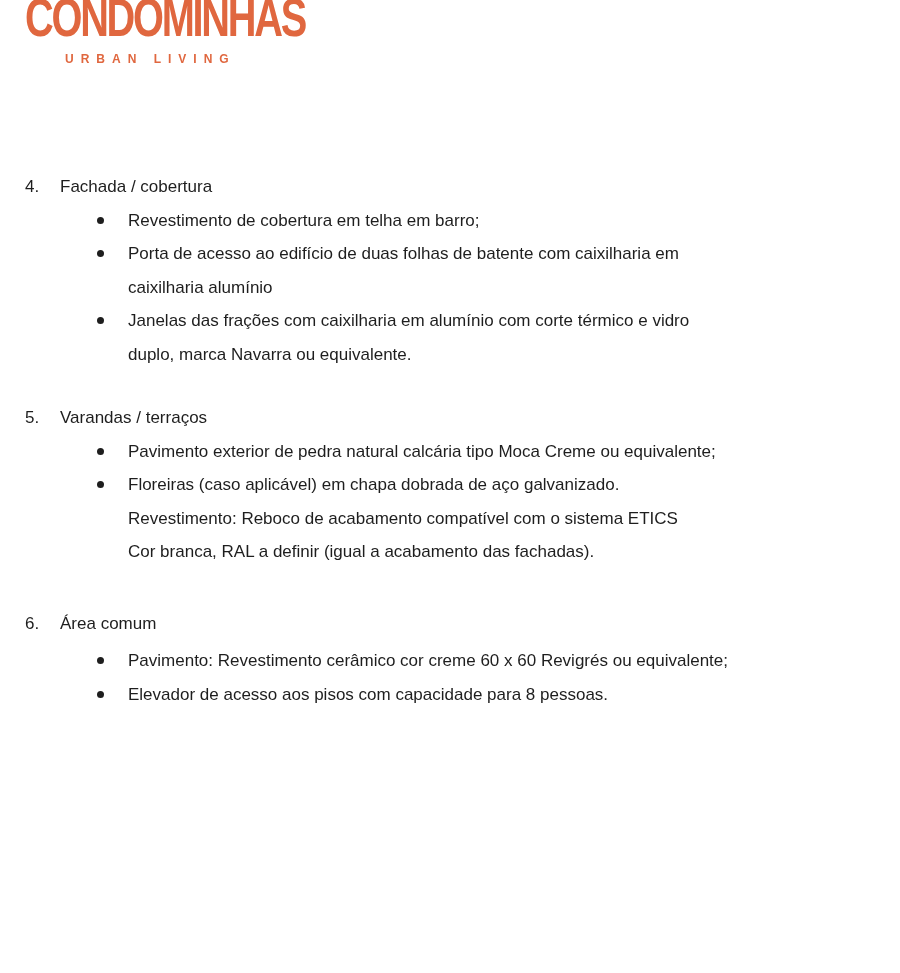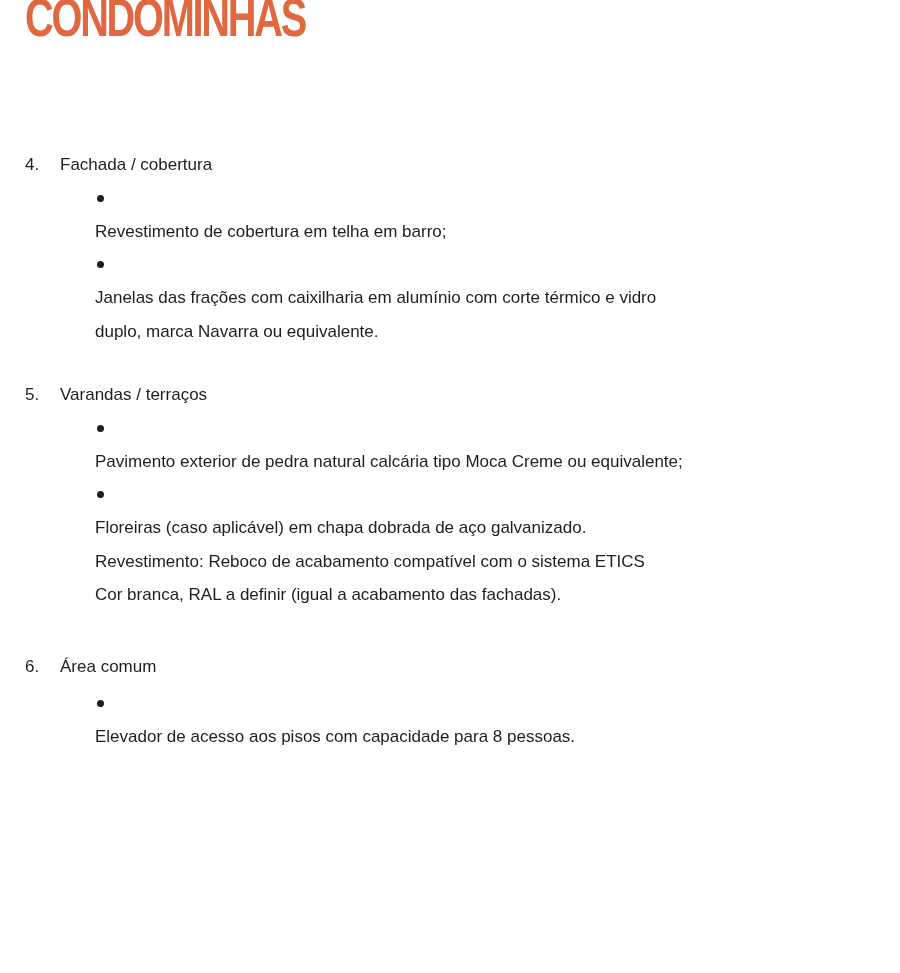--- a/index.html
+++ b/index.html
@@ -65,21 +65,20 @@
   }
   .section-title { }
   .bullet-list {
     margin: 0;
     padding: 0;
     list-style: none;
   }
   .bullet-item {
     display: flex;
     margin-left: 70px;
-    flex-direction: column;
   }
   .bullet-dot-cell {
     flex: 0 0 33px;
     width: 33px;
     position: relative;
   }
   .bullet-dot {
     position: absolute;
     left: 2px;
     top: 13px;
@@ -93,35 +92,43 @@
     width: 747px;
   }
 </style>
 </head>
 <body>
 
 <div class="page">
 
   <header class="logo">
     <div class="logo-title">CONDOMINHAS</div>
+    <div class="logo-subtitle">URBAN LIVING</div>
   </header>
 
   <main class="content">
 
     <section class="doc-section s4">
       <div class="section-heading">
         <span class="section-number">4.</span>
         <span class="section-title">Fachada / cobertura</span>
       </div>
       <ul class="bullet-list">
         <li class="bullet-item">
           <span class="bullet-dot-cell">
               <span class="bullet-dot"></span>
             </span>
           <span class="bullet-text">Revestimento de cobertura em telha em barro;</span>
+        </li>
+        <li class="bullet-item">
+          <span class="bullet-dot-cell">
+              <span class="bullet-dot"></span>
+            </span>
+          <span class="bullet-text">Porta de acesso ao edifício de duas folhas de batente com caixilharia em
+caixilharia alumínio</span>
         </li>
         <li class="bullet-item">
           <span class="bullet-dot-cell">
               <span class="bullet-dot"></span>
             </span>
           <span class="bullet-text">Janelas das frações com caixilharia em alumínio com corte térmico e vidro
 duplo, marca Navarra ou equivalente.</span>
         </li>
       </ul>
     </section>
@@ -152,19 +159,25 @@
     <section class="doc-section s6">
       <div class="section-heading">
         <span class="section-number">6.</span>
         <span class="section-title">Área comum</span>
       </div>
       <ul class="bullet-list">
         <li class="bullet-item">
           <span class="bullet-dot-cell">
               <span class="bullet-dot"></span>
             </span>
+          <span class="bullet-text">Pavimento: Revestimento cerâmico cor creme 60 x 60 Revigrés ou equivalente;</span>
+        </li>
+        <li class="bullet-item">
+          <span class="bullet-dot-cell">
+              <span class="bullet-dot"></span>
+            </span>
           <span class="bullet-text">Elevador de acesso aos pisos com capacidade para 8 pessoas.</span>
         </li>
       </ul>
     </section>
 
   </main>
 </div>
 
 </body></html>

